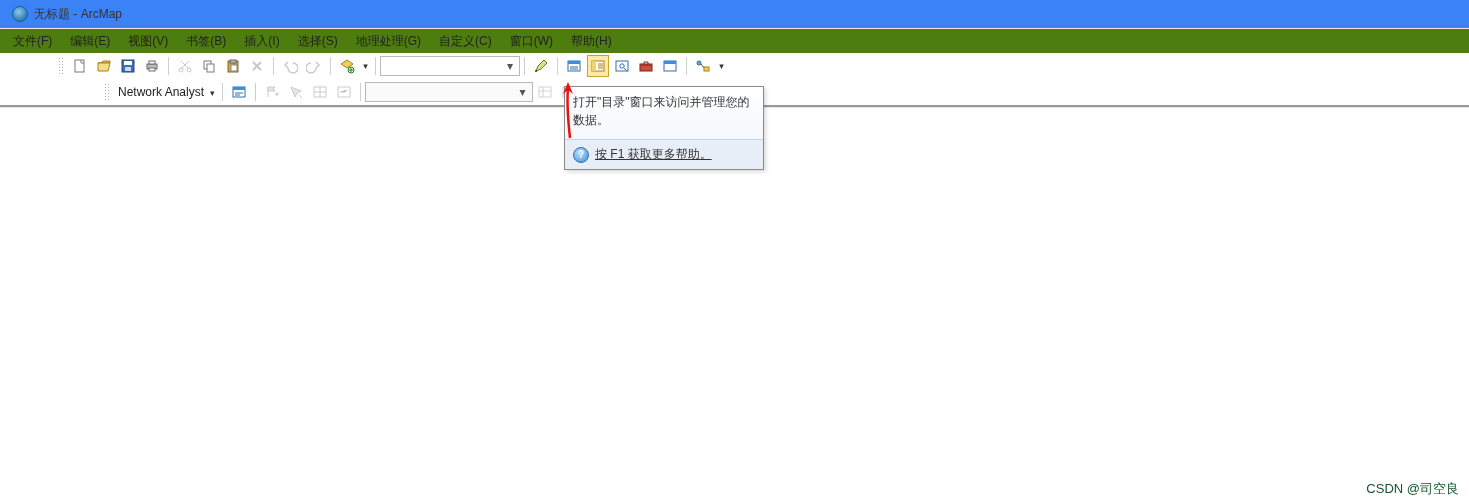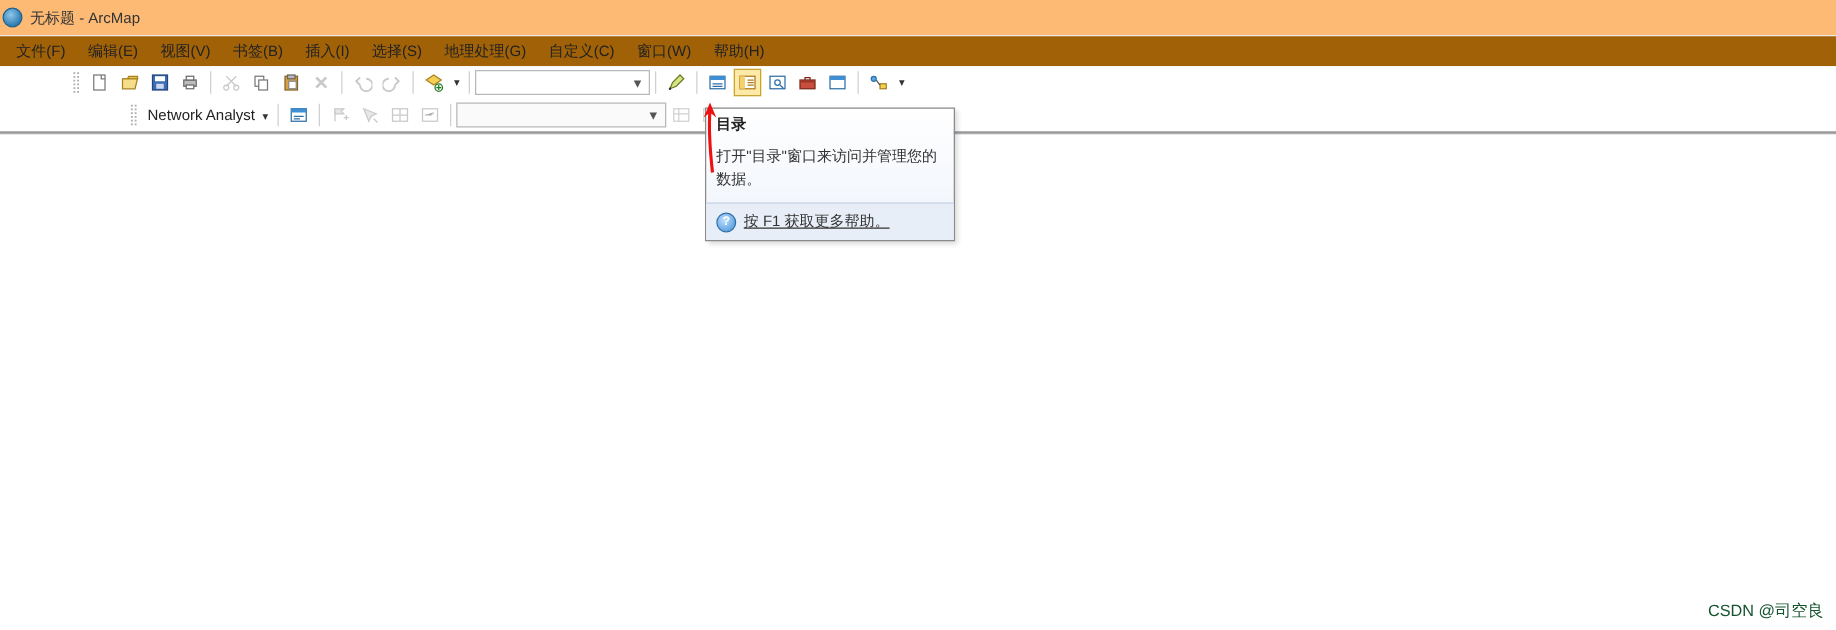--- a/index.html
+++ b/index.html
@@ -7,41 +7,41 @@
     width: 1469px; height: 504px;
     font-family: "Microsoft YaHei", "SimSun", Arial, sans-serif;
     font-size: 12px;
     background: #ffffff;
     color: #222;
     overflow: hidden;
     position: relative;
   }
   .titlebar {
     height: 28px;
-    background: #fdba74;
+    background: #3b82f6;
     border-bottom: 1px solid #f0e8e8;
     display: flex;
     align-items: center;
-    padding-left: 2px;
+    padding-left: 12px;
     gap: 6px;
   }
   .titlebar .app-icon {
     width: 16px; height: 16px;
     border-radius: 50%;
     background: radial-gradient(circle at 40% 35%, #8ec7ea 0%, #2f7db2 70%);
     border: 1px solid #1c5f8c;
     box-sizing: border-box;
   }
   .titlebar .title-text { color: #333; }
   .menubar {
     height: 24px;
     display: flex;
     align-items: center;
     padding-left: 4px;
-    background: #a16207;
+    background: #4d7c0f;
   }
   .menubar .menu-item {
     padding: 3px 9px;
     cursor: default;
   }
 
   .toolbar-row {
     height: 26px;
     display: flex;
     align-items: center;
@@ -389,21 +389,20 @@
         <rect x="2" y="3" width="12" height="10" fill="none" stroke="#999"></rect>
         <path d="M5 6h6M5 9h6" stroke="#999"></path>
       </svg>
   </span>
   <span class="tbtn chev-small" style="width:10px;"></span>
 </div>
 
 <div class="divider-line"></div>
 
 <div class="tooltip">
-  <div class="tt-title">目录</div>
   <div class="tt-body">打开"目录"窗口来访问并管理您的数据。</div>
   <div class="tt-foot">
     <span class="help-icon"></span>
     <span>按 F1 获取更多帮助。</span>
   </div>
 </div>
 
 <svg class="red-arrow" viewBox="0 0 20 60">
   <path d="M8 58 C 6 40, 5 20, 6 8" stroke="#e11" stroke-width="2.5" fill="none"></path>
   <path d="M6 2 L1 14 L6 10 L11 14 Z" fill="#e11"></path>

